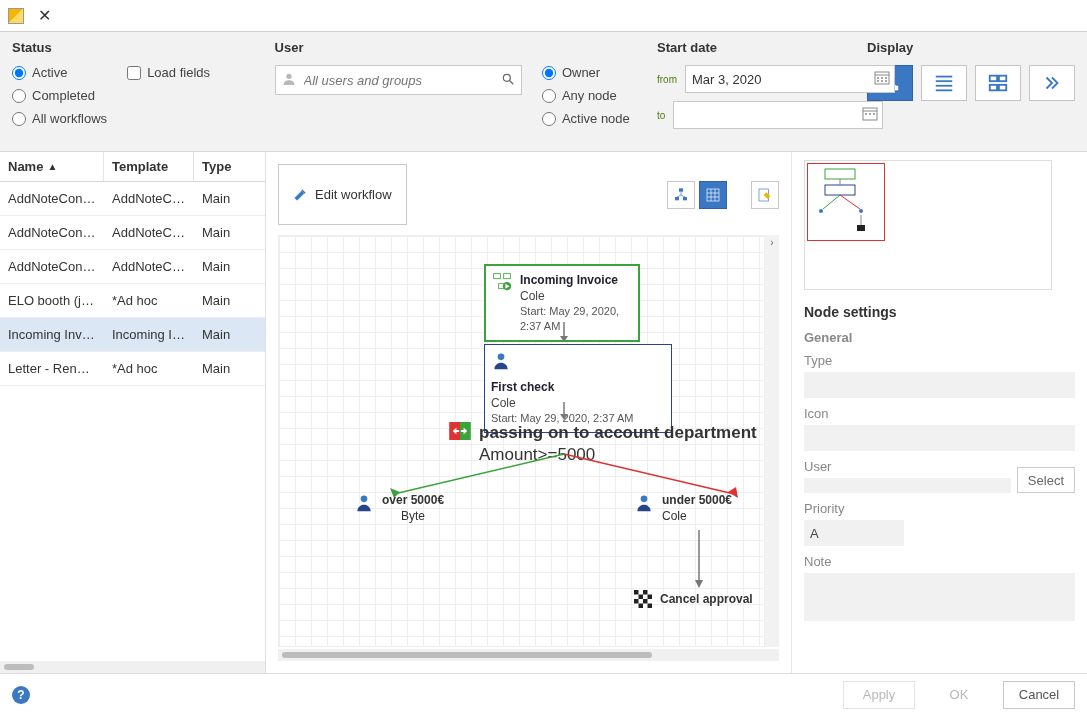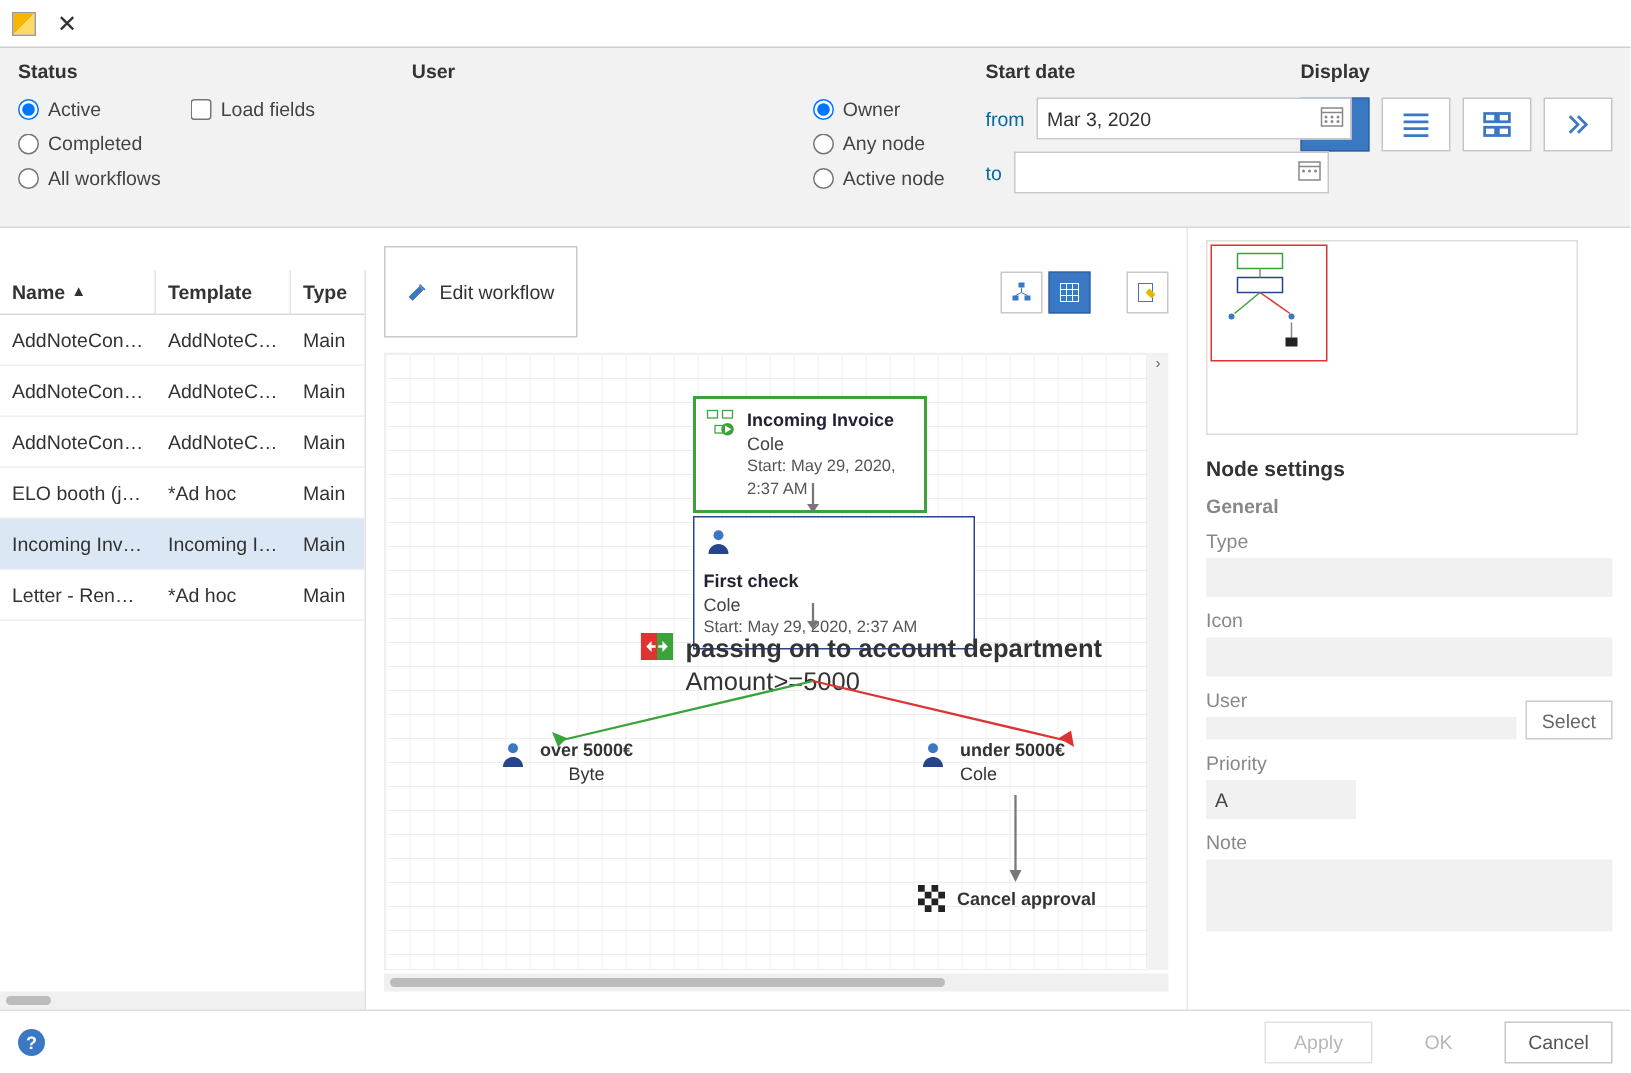--- a/index.html
+++ b/index.html
@@ -20,33 +20,33 @@
 .status-group { width: 255px; }
 .status-cols { display: flex; gap: 20px; }
 .user-group { width: 260px; }
 .search-wrap { position: relative; }
 .search-input { width: 247px; height: 30px; border:1px solid #c8c8c8; padding: 0 30px 0 28px; font-style: italic; color: #888; font-size:13px; }
 .search-wrap .uicon { position:absolute; left:6px; top:6px; width:16px; height:16px; fill:#b8b8b8; }
 .search-wrap .sicon { position:absolute; right:7px; top:7px; width:14px; height:14px; stroke:#666; fill:none; stroke-width:2; }
 .owner-group { width: 100px; }
 .date-group { width: 190px; }
 .date-row { display:flex; align-items:center; gap:8px; margin-bottom:8px;}
-.date-row .lbl { width:32px; font-size:13px; color:#0369a1; }
+.date-row .lbl { width:32px; font-size:10px; color:#4d7c0f; }
 .date-input { flex:1; height:28px; border:1px solid #c8c8c8; padding:0 26px 0 6px; font-size:13px; color:#333; position:relative; }
 .date-wrap { position:relative; flex:1; }
 .cal-icon { position:absolute; right:5px; top:5px; width:16px; height:16px; }
 .display-group { }
 .disp-buttons { display:flex; gap:8px; }
 .disp-btn { width:46px; height:36px; border:1px solid #c4c4c4; background:#fff; display:flex; align-items:center; justify-content:center; cursor:pointer; }
 .disp-btn.active { background:#3b78c3; border-color:#2f63a3; }
 .disp-btn svg { width:22px; height:22px; }
 
 
 .main { flex:1; display:flex; overflow:hidden; }
-.left-pane { width:244px; border-right:1px solid #e0e0e0; display:flex; flex-direction:column;margin-top:28px; }
+.left-pane { width:266px; border-right:1px solid #e0e0e0; display:flex; flex-direction:column; }
 .table-header { display:flex; border-bottom:1px solid #d8d8d8; height:30px; align-items:center; }
 .th { font-weight:600; font-size:13px; padding:0 8px; border-right:1px solid #e4e4e4; height:100%; display:flex; align-items:center; gap:4px; }
 .th:last-child { border-right:none; }
 .th-name { width:104px; }
 .th-tpl { width:90px; }
 .th-type { flex:1; }
 .sort-arrow { font-size:10px; }
 .table-body { flex:1; overflow:auto; }
 .tr { display:flex; height:34px; align-items:center; border-bottom:1px solid #eee; cursor:pointer; }
 .tr.selected { background:#dbe7f5; }
@@ -148,20 +148,31 @@
         <label>
             <input type="checkbox" style="">
             <span>Load fields</span>
           </label>
       </div>
     </div>
   </div>
 
   <div class="group user-group">
     <div class="group-title">User</div>
+    <div class="search-wrap">
+      <svg class="uicon" viewBox="0 0 24 24">
+          <circle cx="12" cy="8" r="4"></circle>
+          <path d="M4 20c0-4 4-6 8-6s8 2 8 6v1H4z"></path>
+        </svg>
+      <input class="search-input" placeholder="All users and groups" style="">
+      <svg class="sicon" viewBox="0 0 24 24">
+          <circle cx="10" cy="10" r="6"></circle>
+          <line x1="15" y1="15" x2="21" y2="21"></line>
+        </svg>
+    </div>
   </div>
 
   <div class="group owner-group">
     <div class="group-title">&nbsp;</div>
     <label>
         <input type="radio" name="ur" checked="" style="">
         <span>Owner</span>
       </label>
     <label>
         <input type="radio" name="ur" style="">

